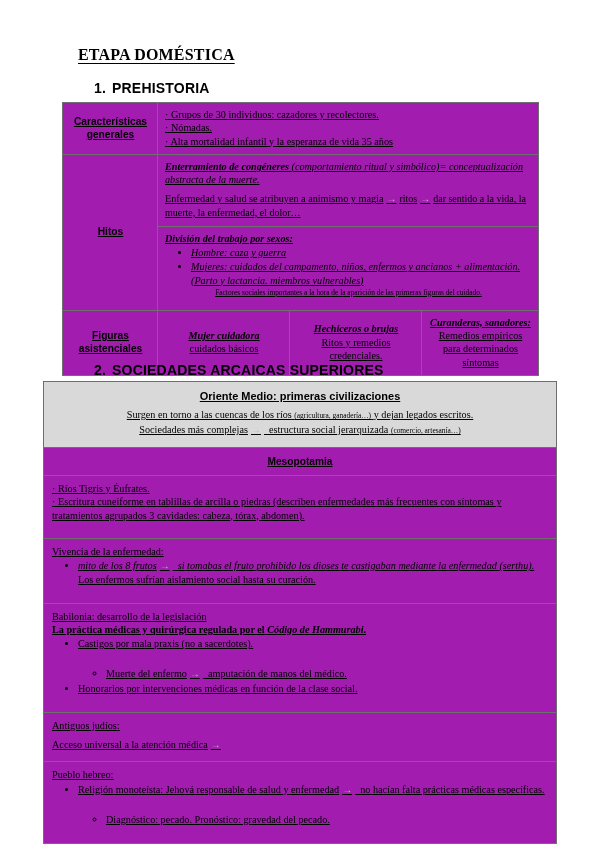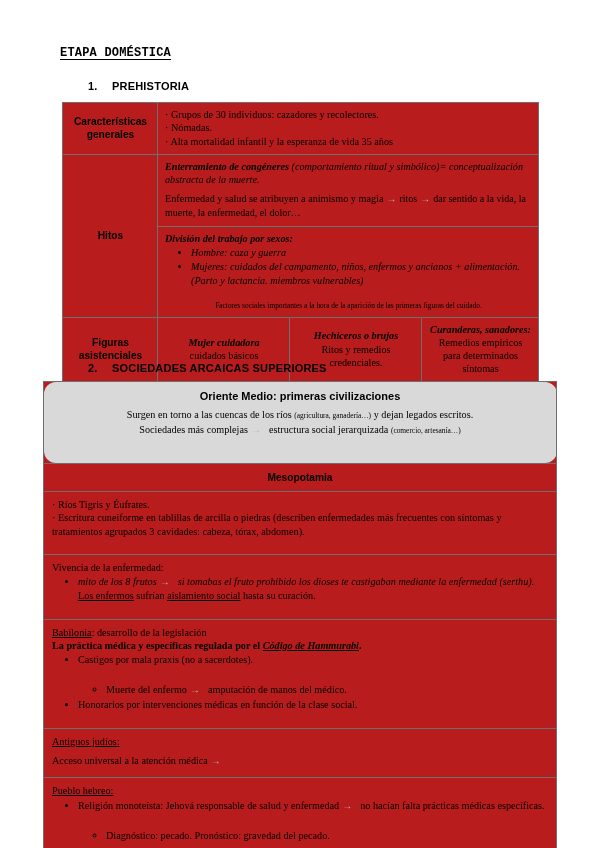--- a/index.html
+++ b/index.html
@@ -19,47 +19,49 @@
     position: relative;
     width: 600px;
     height: 848px;
     box-sizing: border-box;
     padding: 0;
   }
 
   
   .doc-title {
     position: absolute;
-    left: 60px;
+    left: 78px;
     top: 46px;
-    font-family: Liberation Mono, monospace;
-    font-size: 12px;
+    font-family: Liberation Serif, serif;
+    font-size: 16px;
     font-weight: 700;
     letter-spacing: .2px;
     text-decoration: underline;
     text-underline-offset: 3px;
     white-space: nowrap;
   }
 
   .section-heading {
     position: absolute;
     font-family: "Liberation Sans", sans-serif;
-    font-size: 11px;
+    font-size: 14px;
     font-weight: 700;
     letter-spacing: .2px;
     white-space: nowrap;
+    text-align: center;
   }
   .section-heading .num { display: inline-block; width: 24px; }
 
   
   .tbl {
     position: absolute;
     border-collapse: collapse;
     table-layout: fixed;
-    background: #b91c1c;
+    background: #a21caf;
+    text-decoration: underline;
   }
   .tbl td {
     border: 1px solid #6f6f6f;
     vertical-align: top;
     padding: 5px 6px 6px 7px;
     font-size: 10.2px;
     line-height: 1.30;
   }
   .ctr { text-align: center; vertical-align: middle !important; }
 
@@ -90,21 +92,21 @@
   ul.bl li { margin: 0 0 1px 0; }
   ul.bl2 {
     margin: 17px 0 1px 0;
     padding-left: 18px;
     list-style-type: circle;
   }
 
   .tiny-note {
     font-size: 7.4px;
     text-align: center;
-    margin-top: 15px;
+    margin-top: 2px;
     line-height: 1.2;
   }
 
   
   .tbl2 td { padding: 6px 8px 16px 8px; }
   .grayhead {
     background: #d9d9d9;
     text-align: center;
   }
   .grayhead .ttl {
@@ -195,21 +197,21 @@
     </tbody>
   </table>
 
   <div class="section-heading" style="left:88px; top:362px;">
     <span class="num">2.</span><span>SOCIEDADES ARCAICAS SUPERIORES</span>
   </div>
 
   <table class="tbl tbl2" style="left:43px; top:381px; width:514px;">
     <tbody>
       <tr>
-        <td class="grayhead" style="padding:7px 10px 25px 10px;border-radius:12px;">
+        <td class="grayhead" style="padding:7px 10px 9px 10px;">
           <span class="ttl">Oriente Medio: primeras civilizaciones</span>
           <span class="ln"><span>Surgen en torno a las cuencas de los ríos</span> <span class="sm2">(agricultura, ganadería…)</span> <span>y dejan legados escritos.</span></span>
           <span class="ln"><span>Sociedades más complejas</span><span class="arr">→</span>&nbsp;&nbsp;<span>estructura social jerarquizada</span> <span class="sm2">(comercio, artesanía…)</span></span>
         </td>
       </tr>
 
       <tr>
         <td class="subhead">Mesopotamia</td>
       </tr>
 
@@ -231,21 +233,21 @@
             <span>sufrían</span>
             <span class="u">aislamiento social</span>
             <span>hasta su curación.</span>
           </div>
         </td>
       </tr>
 
       <tr>
         <td class="blk">
           <div><span class="u">Babilonia</span><span>: desarrollo de la legislación</span></div>
-          <div><span class="b">La práctica médica y específicas regulada por el</span> <span class="biu">Código de Hammurabi</span><span class="b">.</span></div>
+          <div><span class="b">La práctica médicas y quirúrgica regulada por el</span> <span class="biu">Código de Hammurabi</span><span class="b">.</span></div>
           <ul class="bl">
             <li>Castigos por mala praxis (no a sacerdotes).</li>
           </ul>
           <ul class="bl2" style="margin-left:36px;">
             <li><span>Muerte del enfermo</span><span class="arr">→</span>&nbsp;&nbsp;<span>amputación de manos del médico.</span></li>
           </ul>
           <ul class="bl tight">
             <li>Honorarios por intervenciones médicas en función de la clase social.</li>
           </ul>
         </td>

